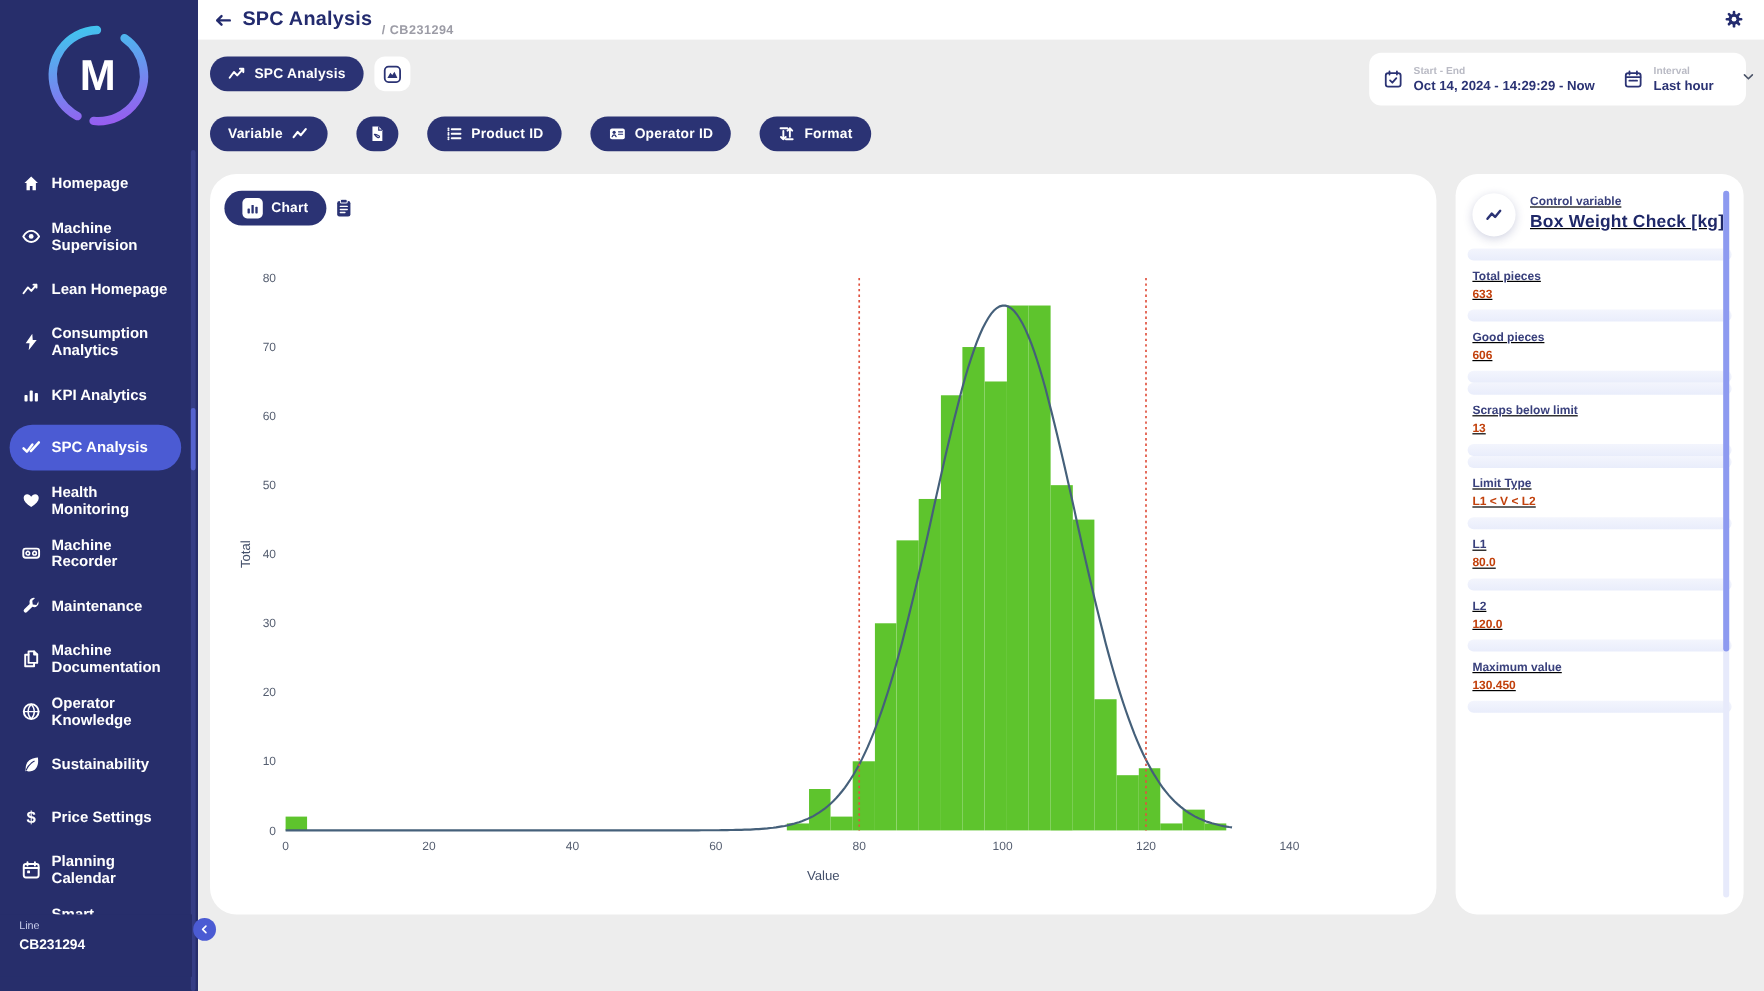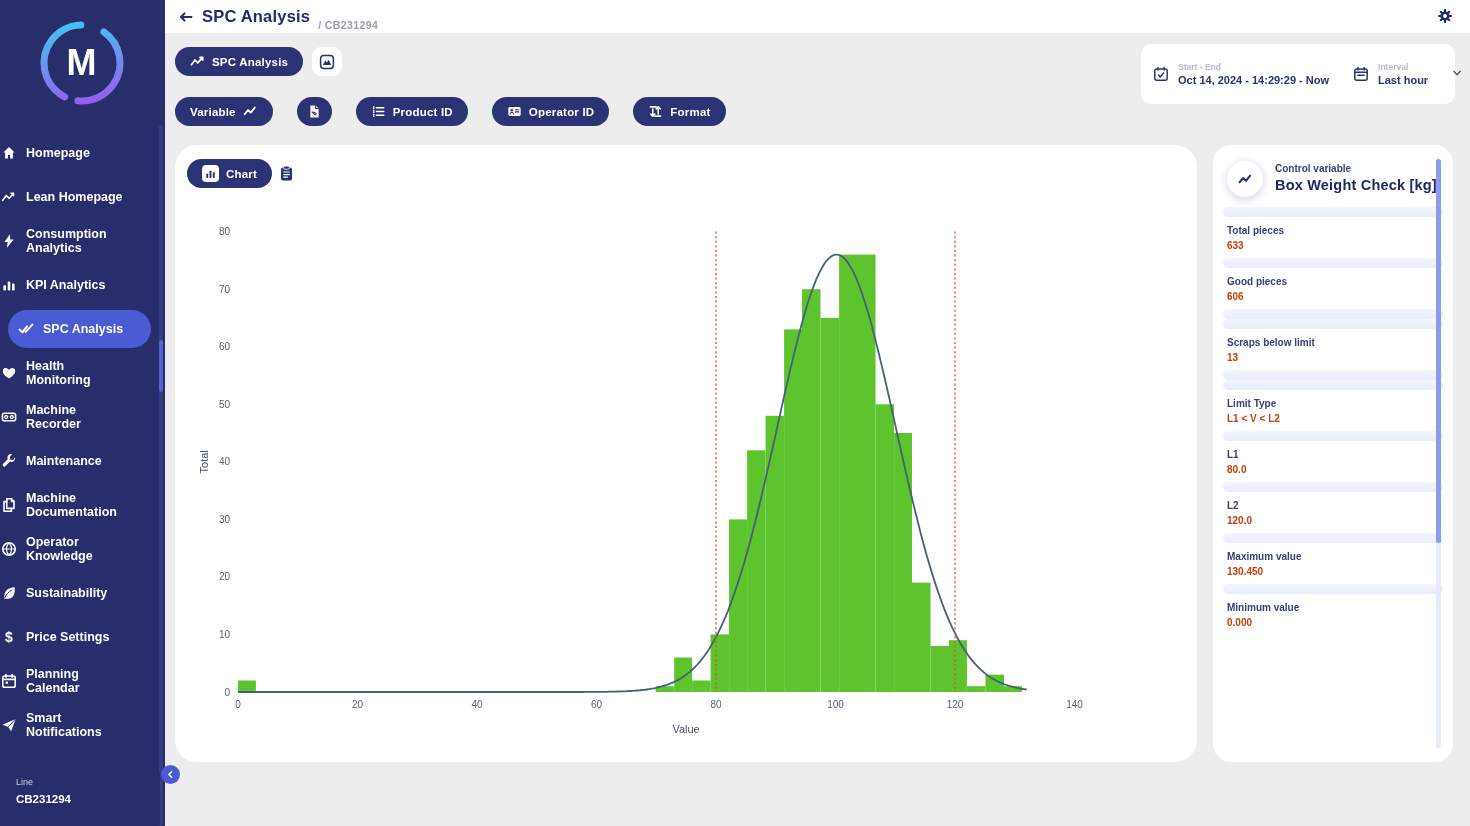--- a/index.html
+++ b/index.html
@@ -6,28 +6,28 @@
   html,body { width:1470px; height:826px; overflow:hidden;
     font-family:"Liberation Sans", sans-serif; background:#ededed; }
   .app { position:relative; width:1470px; height:826px; display:flex; }
 
   
   .sidebar { position:relative; width:165px; height:826px; background:#272e6b; flex:0 0 165px; z-index:5; }
   .logo { position:absolute; top:18px; left:37px; width:90px; height:90px; display:flex; align-items:center; justify-content:center; }
   .logo svg { position:absolute; inset:0; }
   .logo .m { position:relative; color:#fff; font-size:36px; font-weight:bold; letter-spacing:1px; }
   .nav { position:absolute; top:131px; left:0; right:0; height:660px; }
-  .nav-item { display:flex; align-items:center; height:44px; cursor:pointer; color:#fff; }
+  .nav-item { display:flex; align-items:center; height:44px; padding-left:17px; cursor:pointer; color:#fff; }
   .nav-item .nicon { width:17px; height:17px; flex:0 0 17px; margin-right:9px; display:flex; align-items:center; justify-content:center; }
   .nav-item .nicon svg { width:16px; height:16px; }
   .nav-item .nlabel { font-size:12.5px; font-weight:bold; line-height:1.12; max-width:104px; }
   .nav-item.active { background:#4b5bd3; border-radius:999px; margin:0 14px 0 8px; padding-left:9px; height:38px; margin-top:3px; margin-bottom:3px; }
   .side-scrollbar { position:absolute; top:125px; bottom:0; right:2px; width:4px; background:#353d85; border-radius:2px; }
   .side-thumb { position:absolute; top:215px; height:52px; width:4px; background:#5563cf; border-radius:2px; }
-  .side-footer { position:absolute; left:0; right:5px; bottom:1px; height:52px; background:#272e6b; padding:4px 0 1px 16px; z-index:3; }
+  .side-footer { position:absolute; left:0; right:5px; bottom:12px; height:52px; background:#272e6b; padding:4px 0 1px 16px; z-index:3; }
   .side-footer .fl { font-size:9px; color:#c9cdec; margin-bottom:6px; }
   .side-footer .fv { font-size:11.5px; color:#ffffff; font-weight:bold; }
   .collapse-btn { position:absolute; left:161px; top:765px; width:19px; height:19px; border-radius:50%;
     background:#4b5bd3; border:none; color:#fff; display:flex; align-items:center; justify-content:center; cursor:pointer; z-index:9; }
   .collapse-btn svg { width:11px; height:11px; }
 
   
   .main { position:relative; flex:1; height:826px; background:#ededed; }
   .topbar { position:absolute; top:0; left:0; right:0; height:33px; background:#ffffff; display:flex; align-items:center; padding:0 16px 0 13px; }
   .back-btn { background:none; border:none; width:20px; height:20px; color:#232b6e; cursor:pointer; margin-right:4px; display:flex; align-items:center; }
@@ -42,21 +42,21 @@
   .pill { display:inline-flex; align-items:center; gap:7px; background:#2b3374; color:#fff; border:none;
     border-radius:15px; height:29px; padding:0 15px; font-size:11.5px; font-weight:bold; cursor:pointer;
     font-family:"Liberation Sans", sans-serif; letter-spacing:.2px; }
   .pill svg { width:15px; height:15px; }
   .sq-btn { display:inline-flex; align-items:center; justify-content:center; width:30px; height:29px; background:#fff;
     border:none; border-radius:9px; color:#2b3374; cursor:pointer; }
   .sq-btn svg { width:16px; height:16px; }
 
   .tabs-row { position:absolute; top:14px; left:10px; display:flex; gap:9px; align-items:center; }
 
-  .date-card { position:absolute; top:11px; right:15px; width:314px; height:60px; background:#fff; border-radius:10px;
+  .date-card { position:absolute; top:11px; right:15px; width:314px; height:44px; background:#fff; border-radius:10px;
     display:flex; align-items:center; }
   .date-sec { display:flex; align-items:center; gap:9px; padding:0 12px; height:100%; cursor:pointer; }
   .date-sec .dicon { color:#2b3374; width:16px; height:16px; }
   .date-sec .dicon svg { width:16px; height:16px; }
   .dlabel { font-size:8.5px; color:#b9bac4; font-weight:bold; margin-bottom:2px; }
   .dvalue { font-size:11px; color:#2b3374; font-weight:bold; white-space:nowrap; }
   .date-div { width:1px; height:28px; background:#e8e8ee; }
   .chev { color:#4b5468; margin-left:14px; }
   .chev svg { width:12px; height:12px; }
 
@@ -66,21 +66,21 @@
   .chart-card { position:absolute; top:112px; left:10px; width:1022px; height:617px; background:#fff; border-radius:22px; overflow:hidden; }
   .chart-head { position:absolute; top:14px; left:12px; display:flex; gap:5px; align-items:center; }
   .chart-pill .mini { display:inline-flex; align-items:center; justify-content:center; width:17px; height:17px; background:#fff; border-radius:4px; }
   .chart-pill .mini svg { width:13px; height:13px; color:#2b3374; }
   .clip-btn { background:none; border:none; color:#2b3374; width:18px; height:18px; cursor:pointer; }
   .clip-btn svg { width:17px; height:17px; }
   #chart-svg { position:absolute; top:60px; left:0; }
   .tick { font-size:10px; fill:#555e70; }
   .axlab { font-size:11px; fill:#44506a; }
 
-  .stats-panel { position:absolute; top:112px; right:17px; width:240px; height:617px; background:#fff; border-radius:18px; overflow:hidden; }
+  .stats-panel { position:absolute; top:112px; right:17px; width:240px; height:617px; background:#fff; border-radius:18px; overflow:hidden;text-decoration:underline; }
   .ctrl-row { display:flex; align-items:flex-start; gap:12px; padding:16px 14px 10px 14px; }
   .ctrl-icon { width:36px; height:36px; border-radius:50%; background:#fff; box-shadow:0 2px 8px rgba(40,50,120,.22);
     display:flex; align-items:center; justify-content:center; color:#2b3374; flex:0 0 36px; }
   .ctrl-icon svg { width:17px; height:17px; }
   .ctrl-label { font-size:10px; font-weight:bold; color:#39407c; margin-bottom:3px; margin-top:2px; }
   .ctrl-value { font-size:14.5px; font-weight:bold; color:#1f2868; letter-spacing:.2px; }
   .divider { height:10px; border-radius:6px; margin:0 10px; background:linear-gradient(180deg,#f3f5fd,#e9edfb); }
   .stat { padding:8px 0 7px 14px; }
   .stat .slabel { font-size:10px; font-weight:bold; color:#39407c; margin-bottom:4px; }
   .stat .svalue { font-size:10px; font-weight:bold; color:#c2410c; }
@@ -106,20 +106,29 @@
       <span class="m">M</span>
     </div>
     <nav class="nav" id="nav">
         <div class="nav-item">
           <span class="nicon">
             <svg viewBox="0 0 16 16">
               <path d="M8 2.1 2.4 7.4h1.7v6.1h2.8V10h2.2v3.5h2.8V7.4h1.7Z" fill="currentColor"></path>
             </svg>
           </span>
           <span class="nlabel">Homepage</span>
+        </div>
+        <div class="nav-item">
+          <span class="nicon">
+            <svg viewBox="0 0 16 16">
+              <path d="M1.4 8C3.3 4.9 5.6 3.4 8 3.4S12.7 4.9 14.6 8C12.7 11.1 10.4 12.6 8 12.6S3.3 11.1 1.4 8Z" fill="none" stroke="currentColor" stroke-width="1.6" stroke-linecap="round" stroke-linejoin="round"></path>
+              <circle cx="8" cy="8" r="2" fill="currentColor"></circle>
+            </svg>
+          </span>
+          <span class="nlabel">Machine Supervision</span>
         </div>
         <div class="nav-item">
           <span class="nicon">
             <svg viewBox="0 0 16 16">
               <path d="M1.6 11.4 5.3 6.5l2.8 2.9 4.3-5.2M9.9 4.2h2.5v2.5" fill="none" stroke="currentColor" stroke-width="1.6" stroke-linecap="round" stroke-linejoin="round"></path>
             </svg>
           </span>
           <span class="nlabel">Lean Homepage</span>
         </div>
         <div class="nav-item">
@@ -484,24 +493,20 @@
             <div class="stat">
               <div class="slabel">L2</div>
               <div class="svalue">120.0</div>
             </div>
             <div class="divider"></div>
             <div class="stat">
               <div class="slabel">Maximum value</div>
               <div class="svalue">130.450</div>
             </div>
             <div class="divider"></div>
-            <div class="stat">
-              <div class="slabel">Minimum value</div>
-              <div class="svalue">0.000</div>
-            </div>
           </div>
         <div class="panel-scrollbar">
             <div class="panel-thumb"></div>
           </div>
       </aside>
 
     </div>
   </div>
 </div>
 

